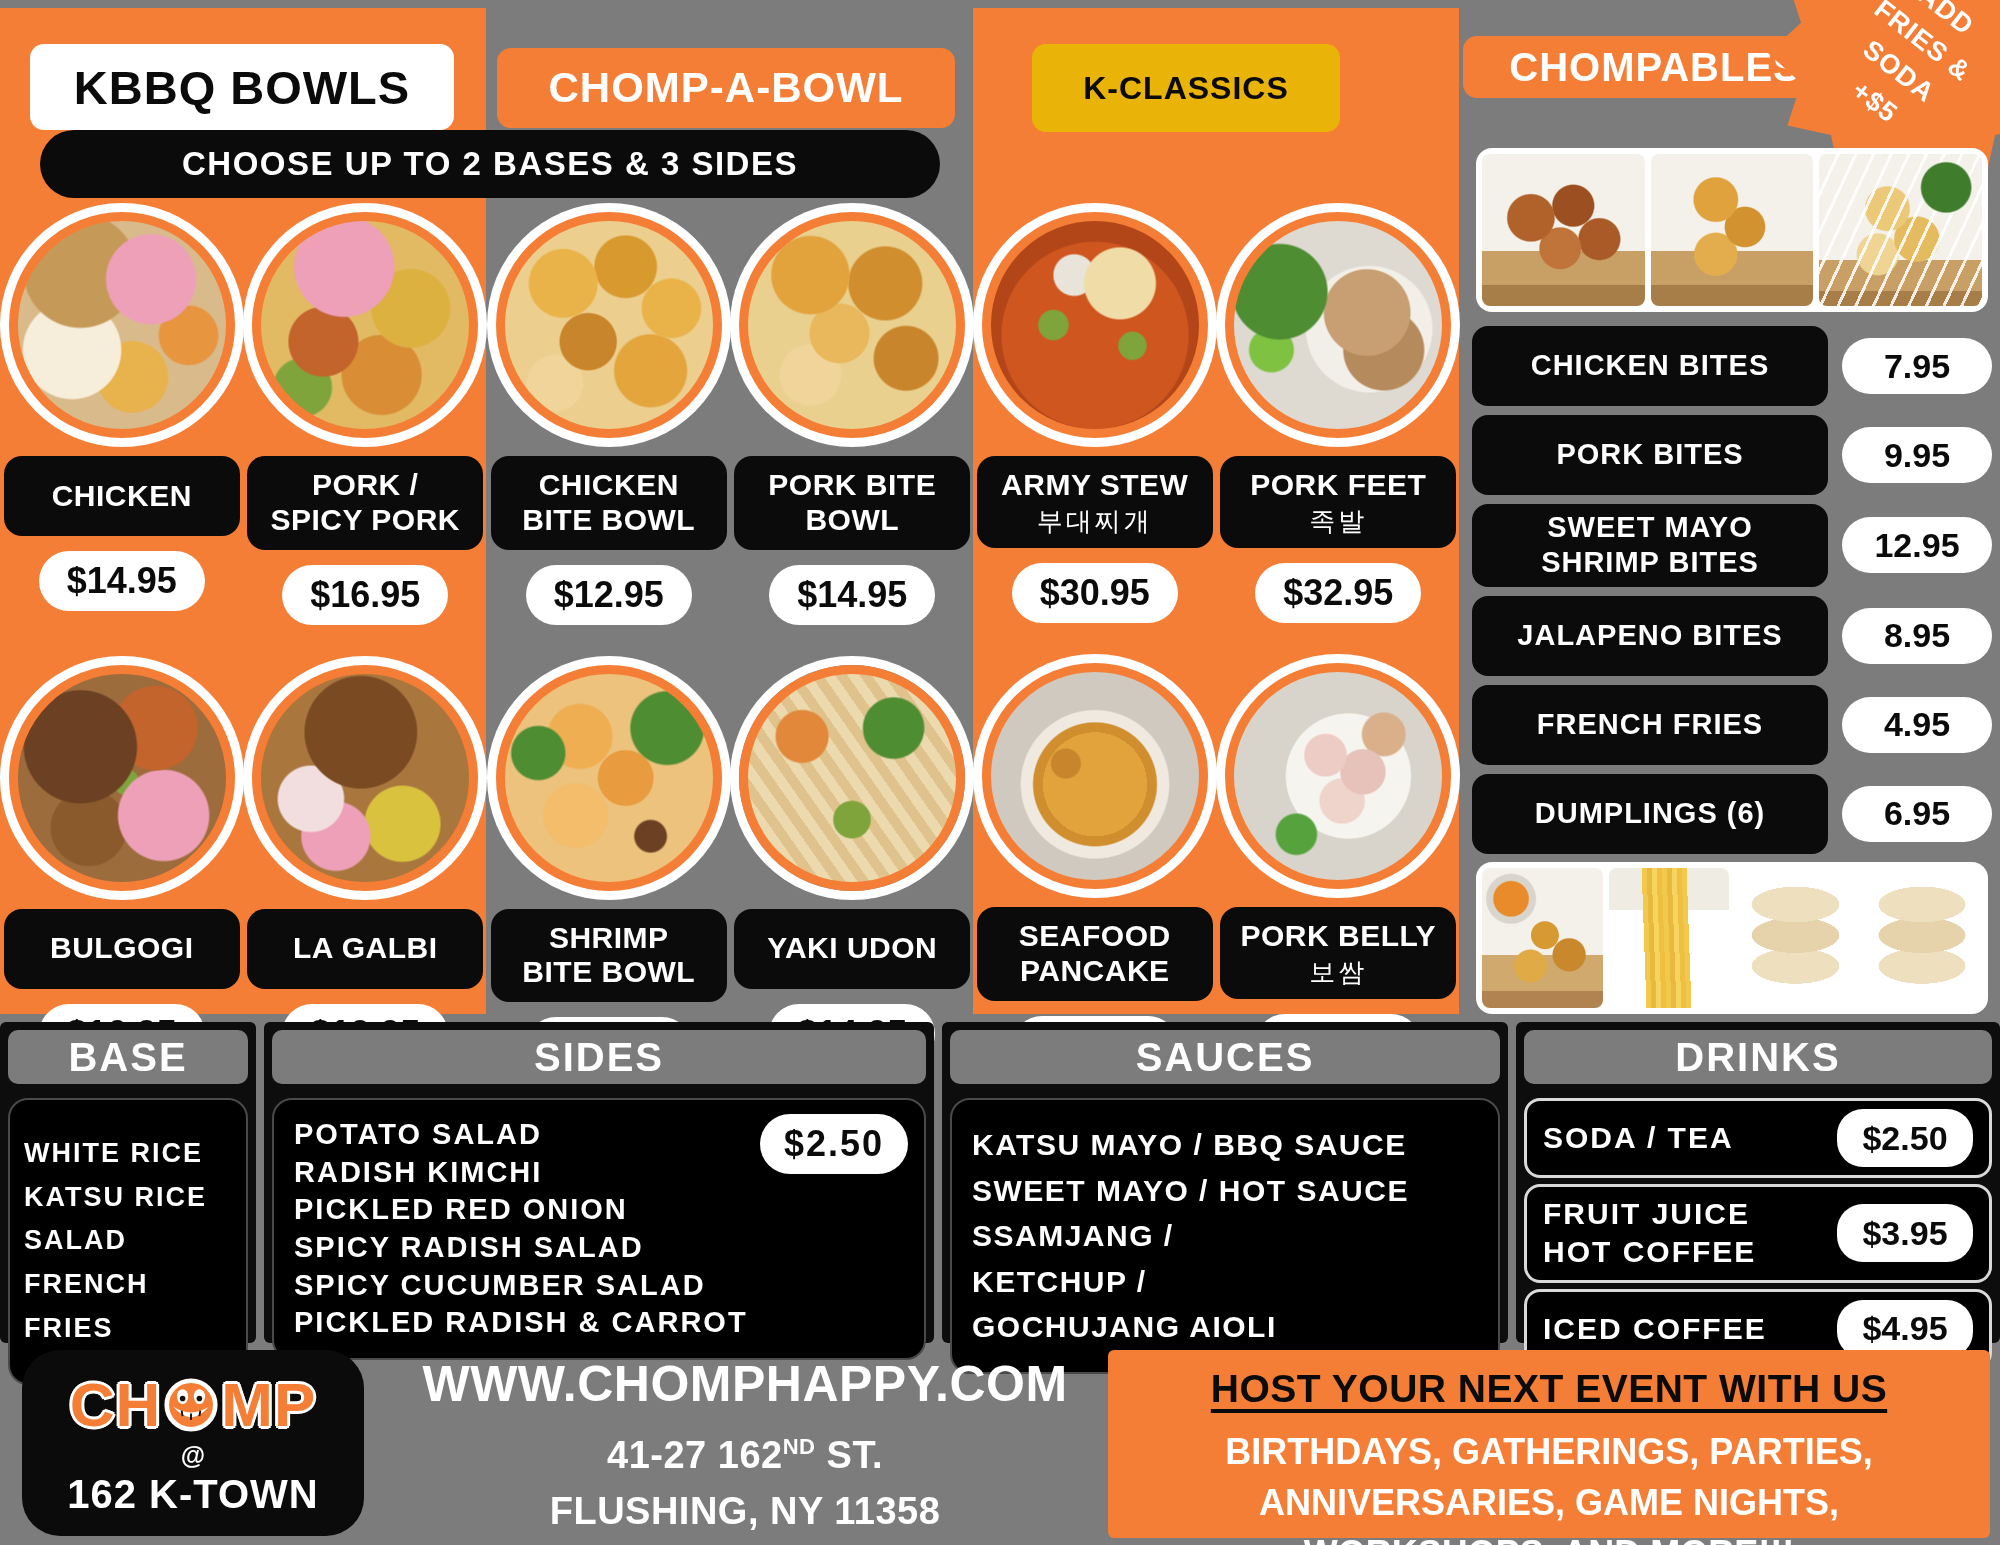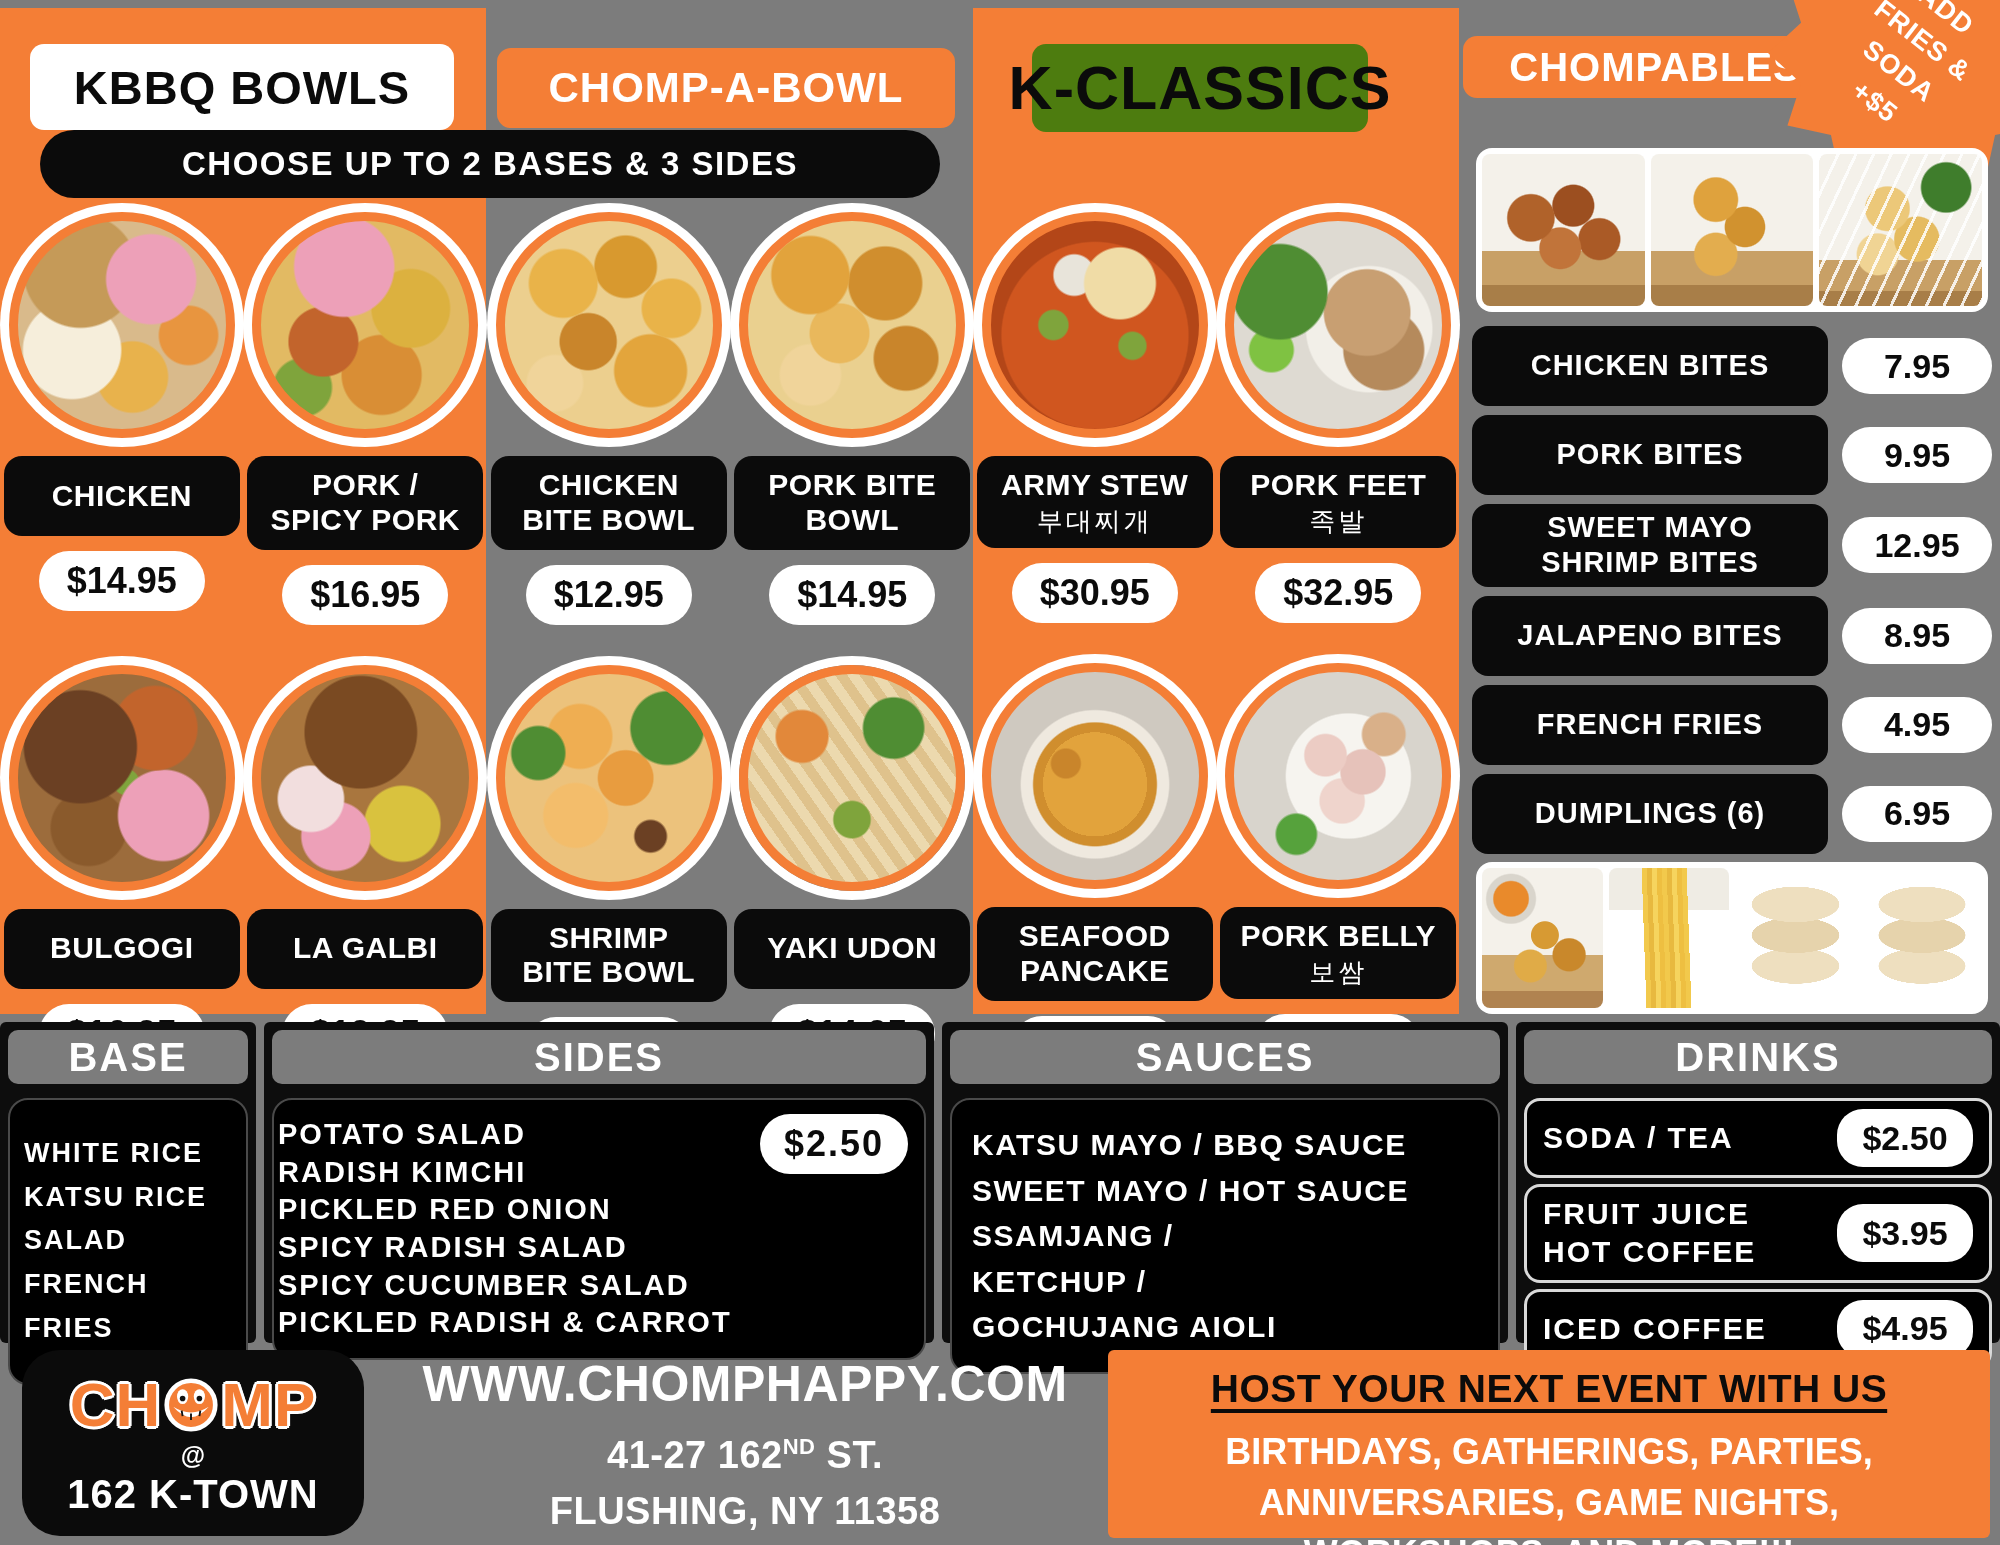--- a/index.html
+++ b/index.html
@@ -9,21 +9,21 @@
   
   .panel{position:absolute;top:8px;height:1006px;background:#F47E36;}
   #panel-kbbq{left:0;width:486px;}
   #panel-kclassics{left:973px;width:486px;}
 
   
   .hdr{position:absolute;display:flex;align-items:center;justify-content:center;
        font-weight:bold;border-radius:14px;letter-spacing:1px;white-space:nowrap;}
   #hdr-kbbq{left:30px;top:44px;width:424px;height:86px;background:#fff;color:#0B0B0B;font-size:47px;}
   #hdr-chompabowl{left:497px;top:48px;width:458px;height:80px;background:#F47E36;color:#fff;font-size:42px;}
-  #hdr-kclassics{left:1032px;top:44px;width:336px;height:88px;background:#4d7c0f;color:#0B0B0B;font-size:61px;}
+  #hdr-kclassics{left:1032px;top:44px;width:308px;height:88px;background:#eab308;color:#0B0B0B;font-size:32px;}
   #hdr-chompables{left:1463px;top:36px;width:384px;height:62px;background:#F47E36;color:#fff;font-size:40px;}
 
   #note-pill{position:absolute;left:40px;top:130px;width:900px;height:68px;background:#0B0B0B;color:#fff;
      border-radius:34px;display:flex;align-items:center;justify-content:center;font-weight:bold;
      font-size:33px;letter-spacing:1.5px;}
 
   
   #burst{position:absolute;left:1768px;top:-92px;width:290px;height:290px;background:#F47E36;
     clip-path:polygon(100% 50%,88.6% 60.4%,93.3% 75%,78.3% 78.3%,75% 93.3%,60.4% 88.6%,50% 100%,
       39.6% 88.6%,25% 93.3%,21.7% 78.3%,6.7% 75%,11.4% 60.4%,0% 50%,11.4% 39.6%,6.7% 25%,
@@ -61,21 +61,21 @@
 
   
   #band{position:absolute;left:0;top:1022px;width:2000px;height:321px;display:flex;gap:8px;}
   .section{background:#0D0D0D;border-radius:6px;display:flex;flex-direction:column;padding:8px;box-sizing:border-box;}
   #sec-base{width:256px;} #sec-sides{width:670px;} #sec-sauces{width:566px;} #sec-drinks{width:484px;}
   .sec-hdr{height:54px;background:#7C7C7C;border-radius:10px;color:#fff;display:flex;align-items:center;
      justify-content:center;font-weight:bold;font-size:40px;letter-spacing:2px;flex:none;}
   .sec-body{margin-top:14px;background:#000;border:2px solid #4A4A4A;border-radius:20px;color:#fff;
      font-weight:bold;flex:1;box-sizing:border-box;}
   #base-body{font-size:27px;letter-spacing:2px;line-height:1.62;padding:32px 14px;}
-  #sides-body{font-size:29px;letter-spacing:2px;line-height:1.3;padding:16px 4px;position:relative;}
+  #sides-body{font-size:29px;letter-spacing:2px;line-height:1.3;padding:16px 20px;position:relative;}
   #sides-price{position:absolute;top:14px;right:16px;background:#fff;color:#0B0B0B;border-radius:30px;
      width:148px;height:60px;display:flex;align-items:center;justify-content:center;font-size:36px;font-weight:bold;}
   #sauces-body{font-size:30px;letter-spacing:1.5px;line-height:1.52;padding:22px 20px;}
   #drinks-col{margin-top:14px;display:flex;flex-direction:column;gap:6px;flex:1;}
   .drink-row{background:#000;border:3px solid #D9D9D9;border-radius:16px;display:flex;align-items:center;
      justify-content:space-between;padding:8px 16px;flex:1;color:#fff;box-sizing:border-box;}
   .drink-name{font-weight:bold;font-size:30px;letter-spacing:2px;line-height:1.28;}
   .drink-price{background:#fff;color:#0B0B0B;border-radius:26px;width:136px;height:58px;display:flex;
      align-items:center;justify-content:center;font-weight:bold;font-size:34px;flex:none;}
 

